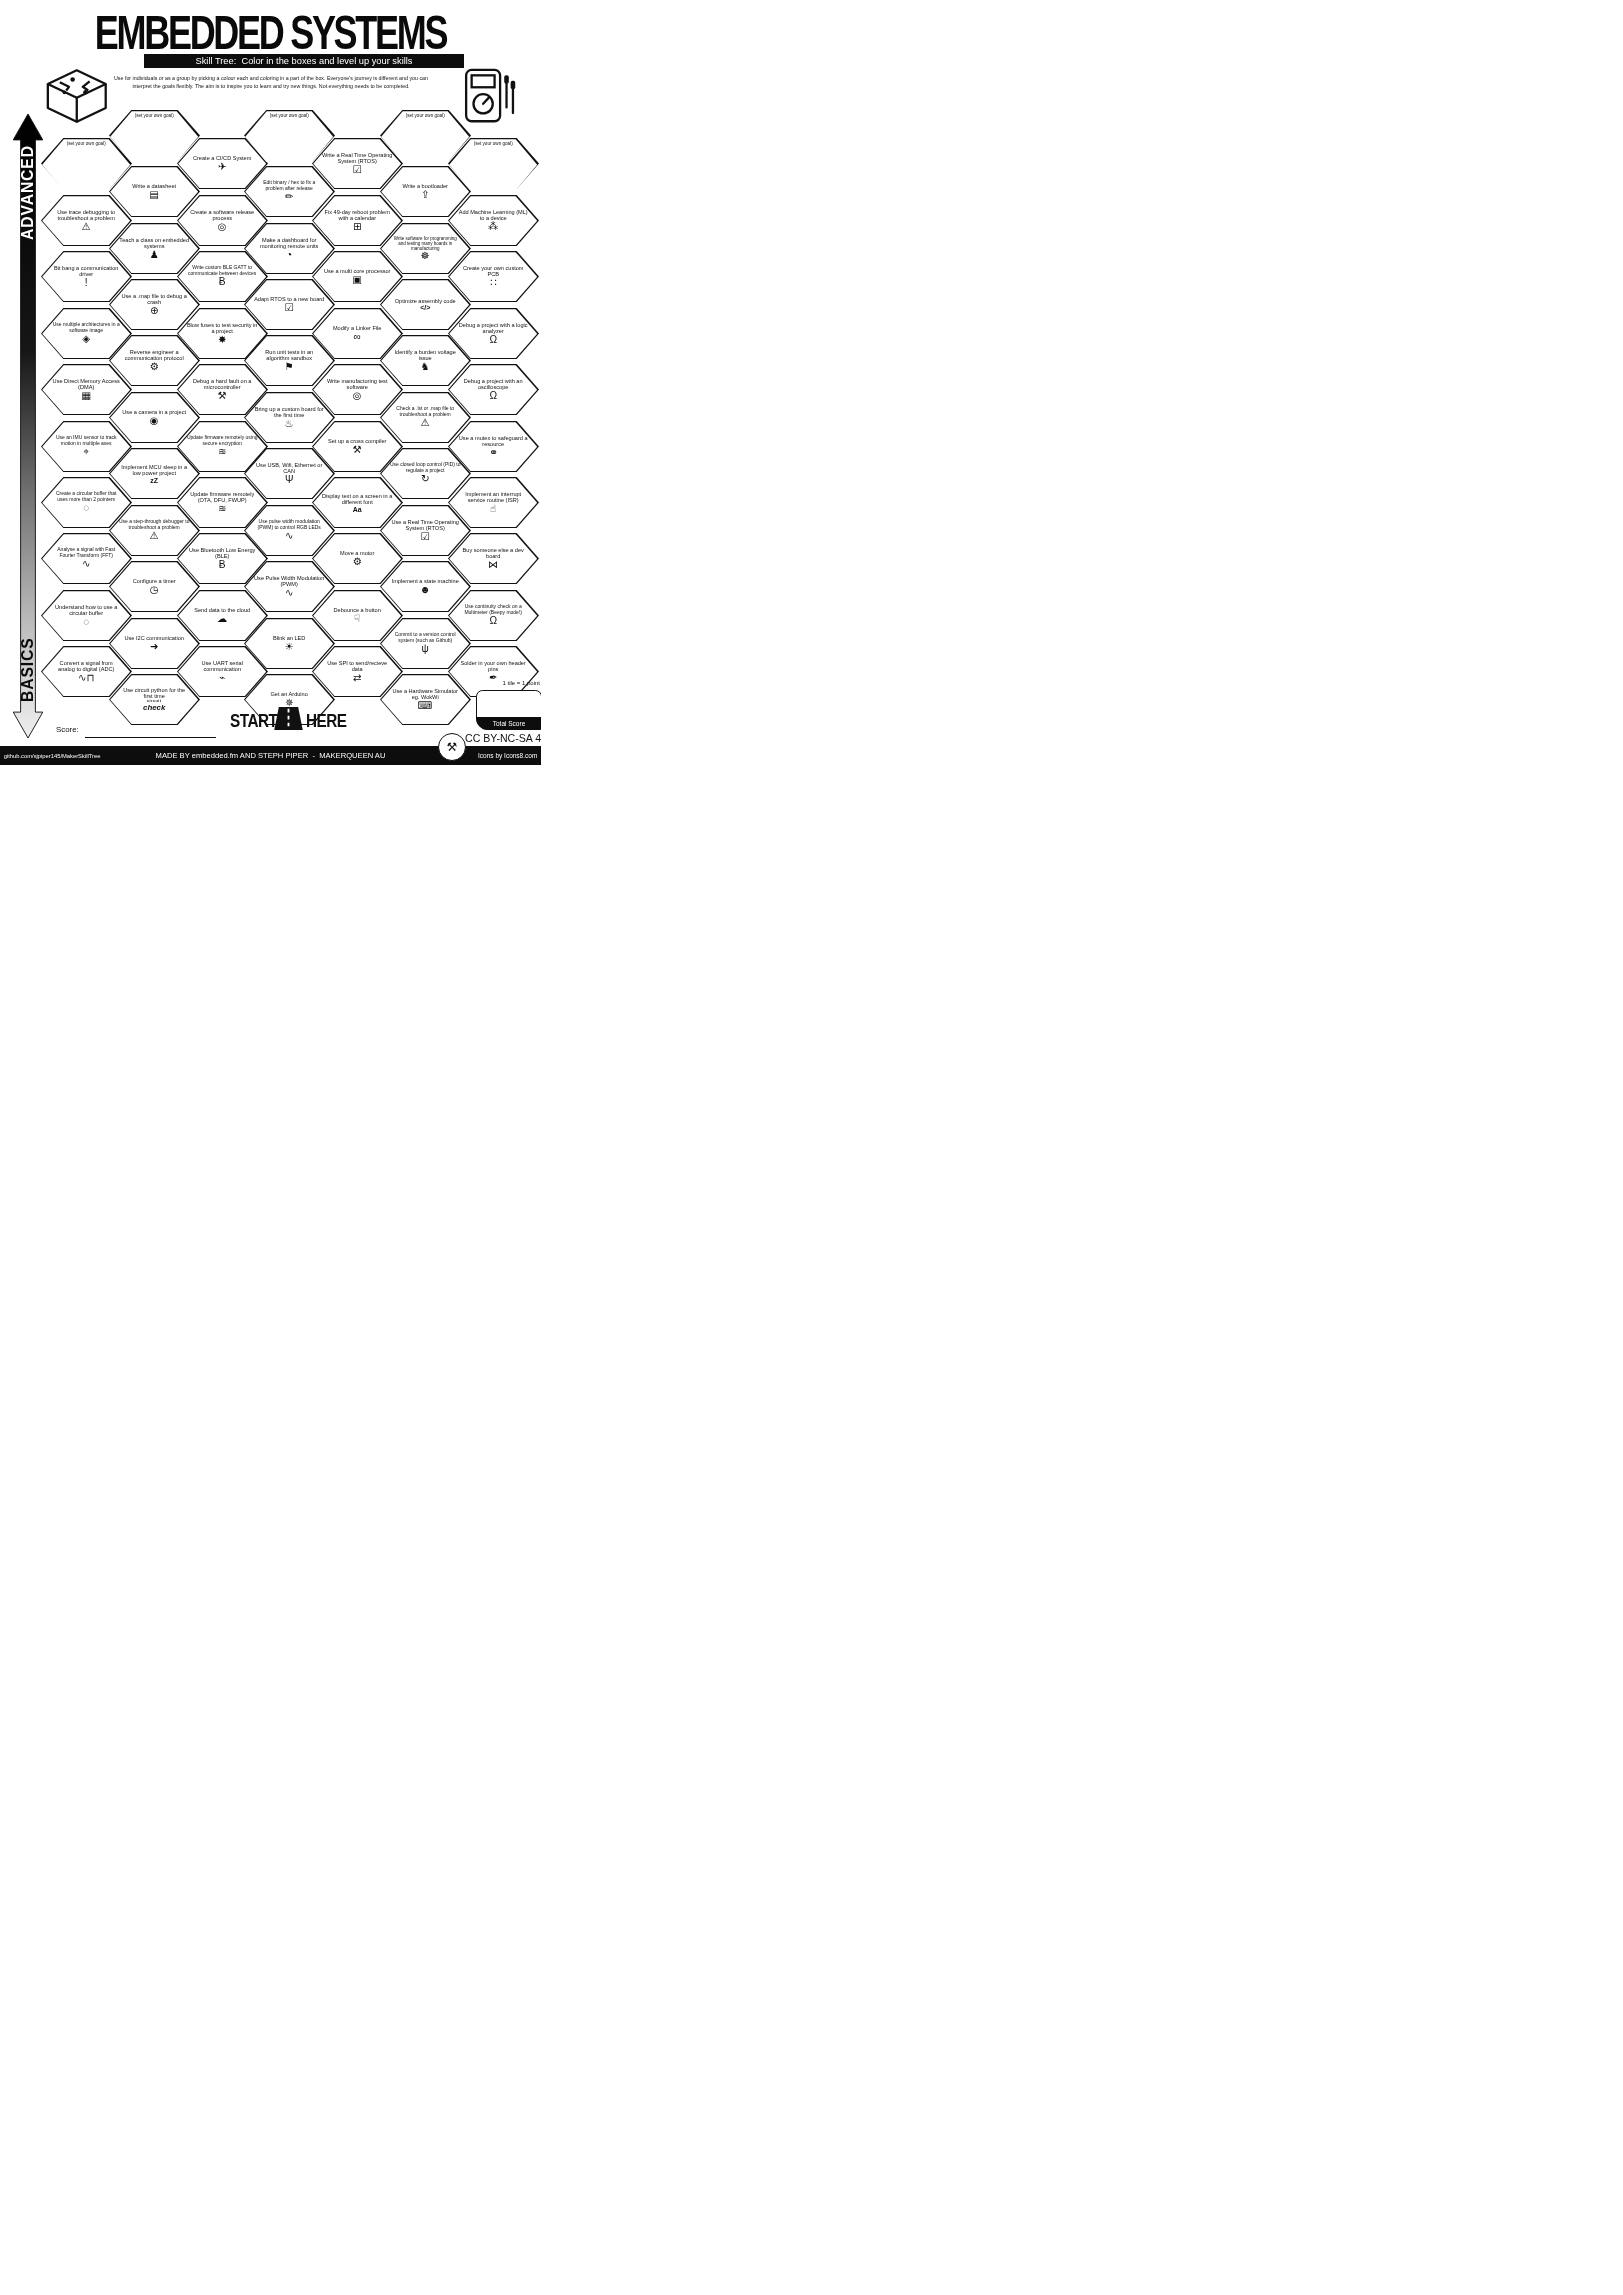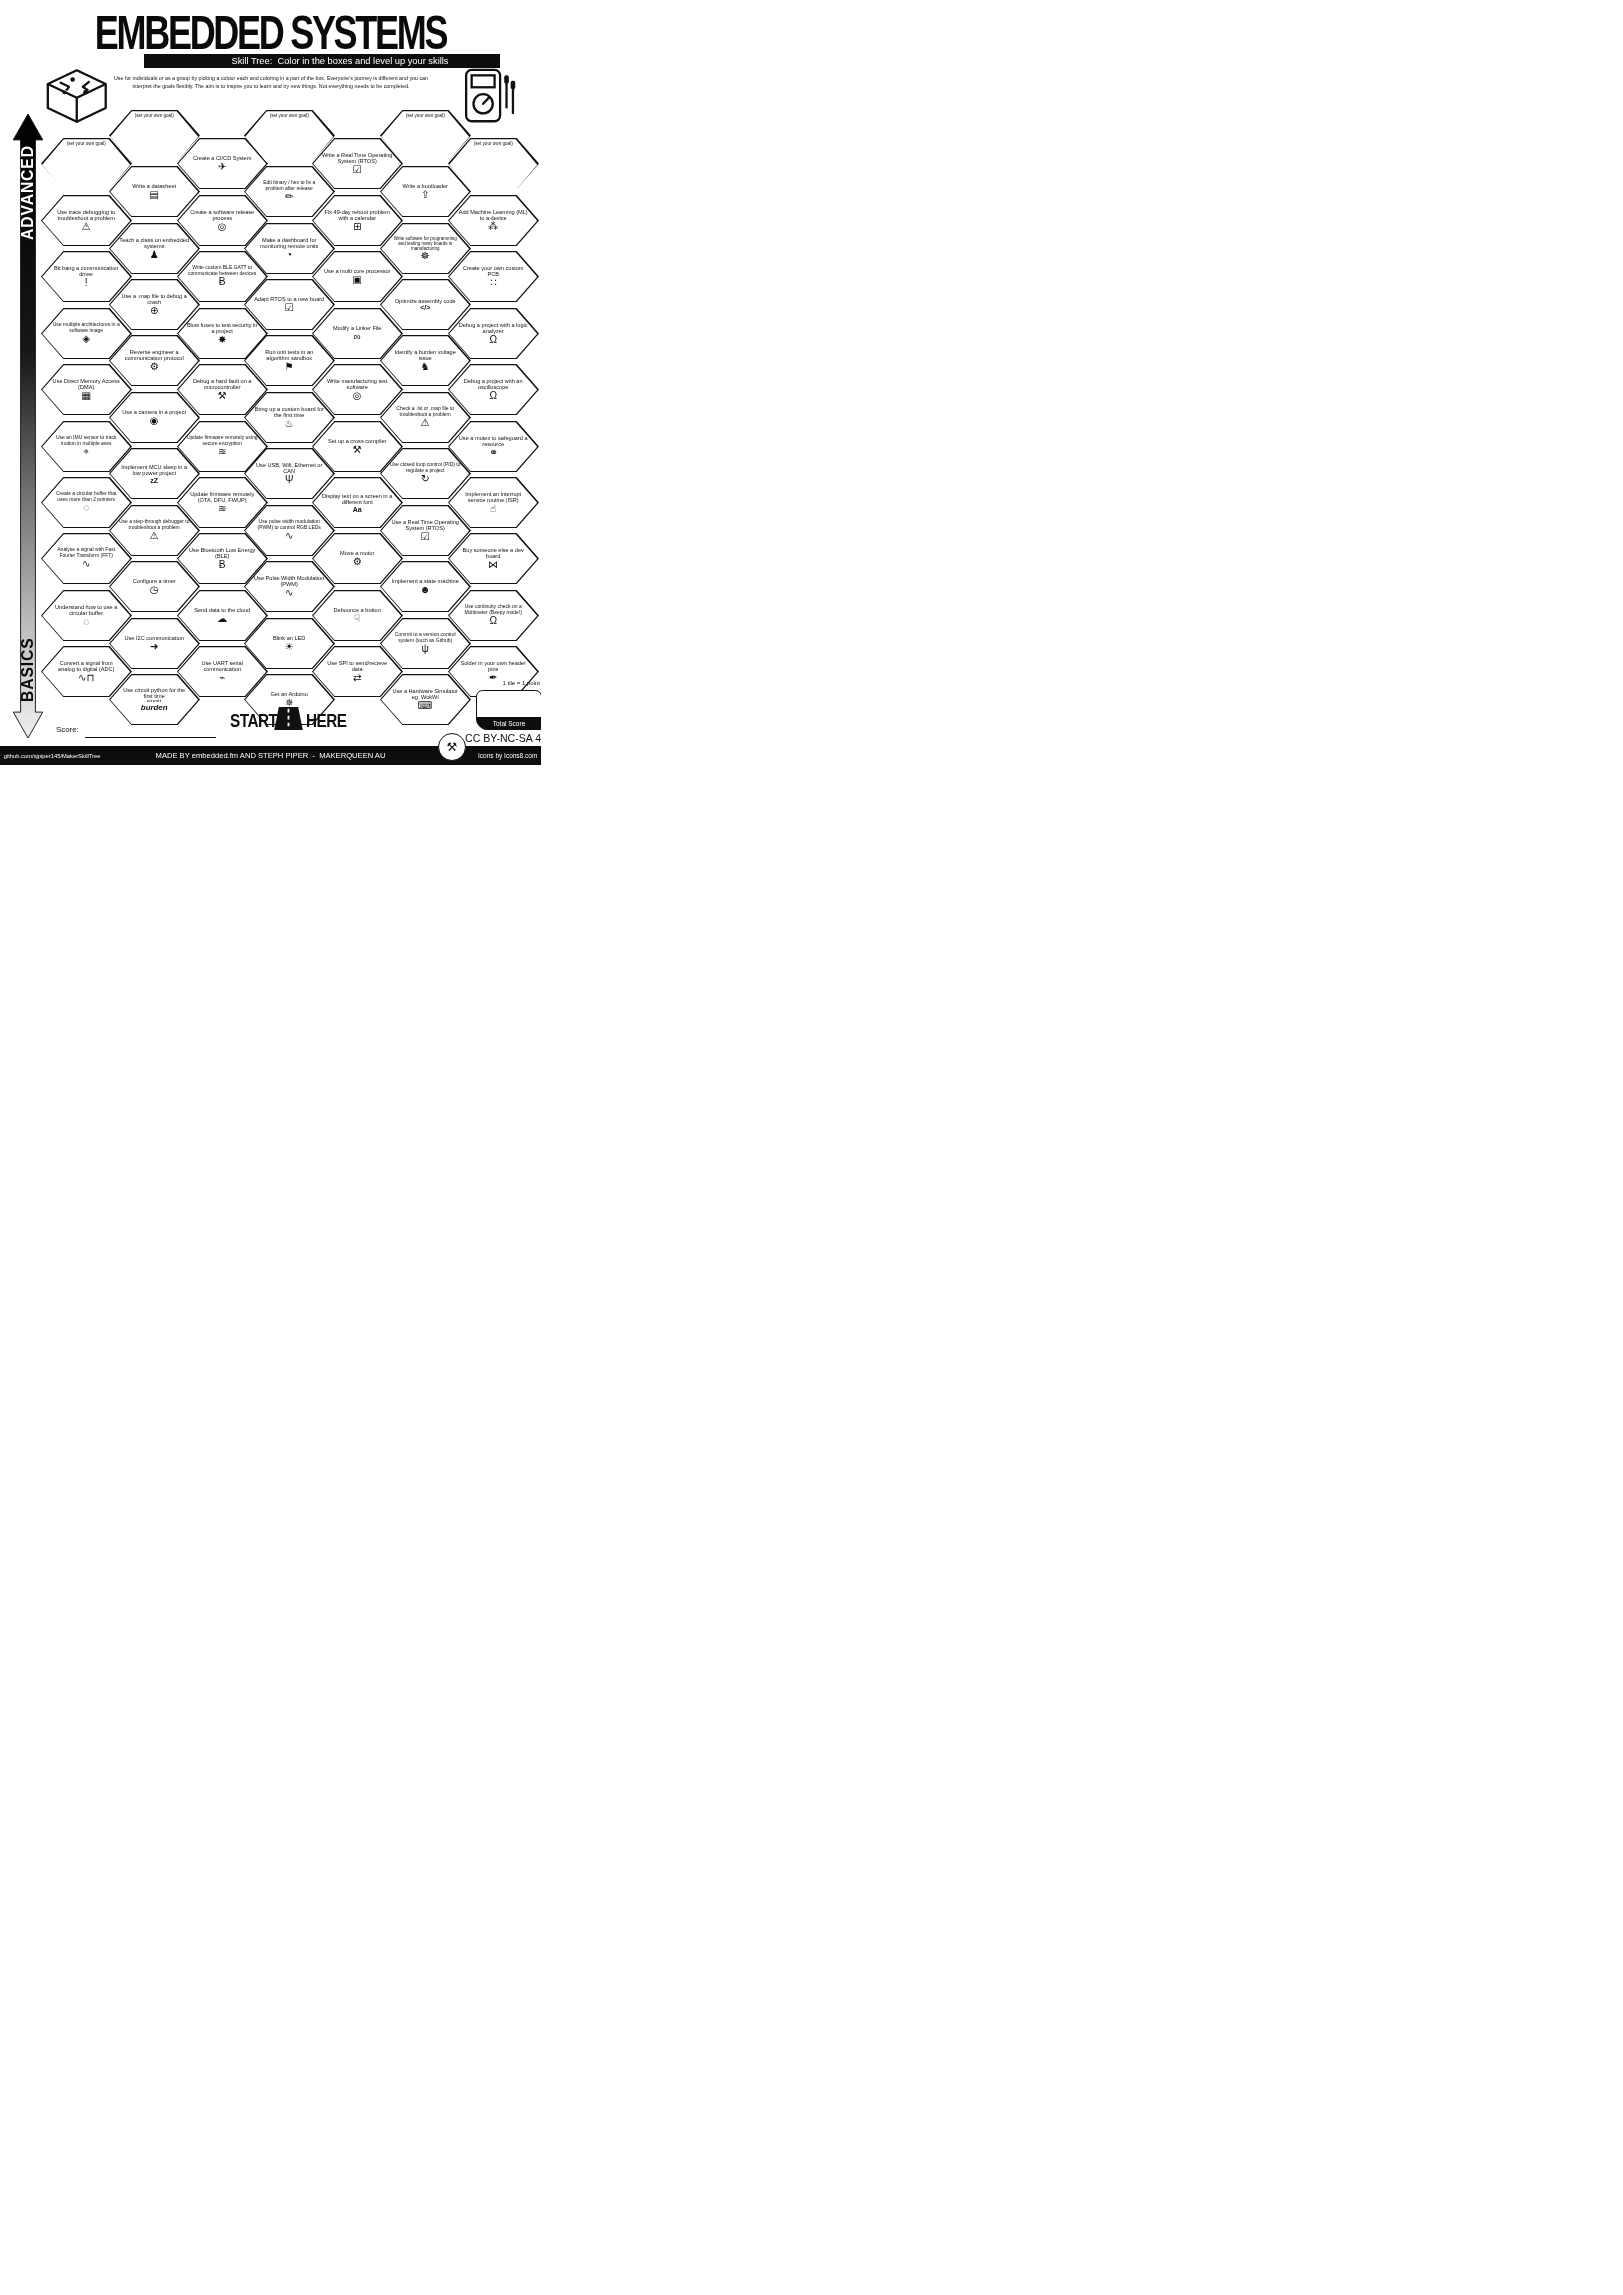--- a/index.html
+++ b/index.html
@@ -2,21 +2,21 @@
 <html style="font-size:7.4px"><head>
 <meta charset="utf-8">
 <style>
   html,body{margin:0;padding:0;background:#fff;}
   .page{position:relative;width:541px;height:765px;background:#fff;overflow:hidden;
         font-family:"Liberation Sans","DejaVu Sans",sans-serif;color:#111;}
   .title{position:absolute;top:4.6px;left:0;right:0;text-align:center;
          font-size:36px;font-weight:bold;letter-spacing:-2.3px;
          transform:scaleY(1.32);transform-origin:top center;color:#0a0a0a;white-space:nowrap;}
   .subtitle-bar{position:absolute;left:144px;top:54px;width:320px;height:14.3px;background:#0d0d0d;
-                color:#fff;display:flex;align-items:center;justify-content:center;font-size:9.3px;padding-left:36px;}
+                color:#fff;display:flex;align-items:center;justify-content:center;font-size:9.3px;}
   .desc{position:absolute;top:74px;left:95px;width:352px;text-align:center;
         font-size:5.3px;line-height:1.55;color:#111;}
   .corner-icon{position:absolute;}
   .vert-label{position:absolute;display:flex;align-items:center;justify-content:center;
               writing-mode:vertical-rl;transform:rotate(180deg);
               font-weight:bold;font-size:15.7px;letter-spacing:0.9px;}
   .adv{left:14px;top:136px;width:27px;height:113px;color:#fff;}
   .bas{left:14px;top:633px;width:27px;height:74px;color:#0a0a0a;}
   .hex{position:absolute;width:91px;height:51px;}
   .hex .outer{position:absolute;inset:0;background:#111;
@@ -253,21 +253,21 @@
           <div class="label">Use I2C communication</div>
           <span class="icon">➜</span>
         </div>
       </div>
       <div class="hex" style="left: 109px; top: 674px;">
         <div class="outer"></div>
         <div class="inner">
           <div class="label">Use circuit python for the first time</div>
           <div class="icon cp-logo">
             <span class="cp1">circuit</span>
-            <span class="cp2">burden</span>
+            <span class="cp2">check</span>
           </div>
         </div>
       </div>
       <div class="hex" style="left: 177px; top: 138px;">
         <div class="outer"></div>
         <div class="inner">
           <div class="label">Create a CI/CD System</div>
           <span class="icon">✈</span>
         </div>
       </div>

